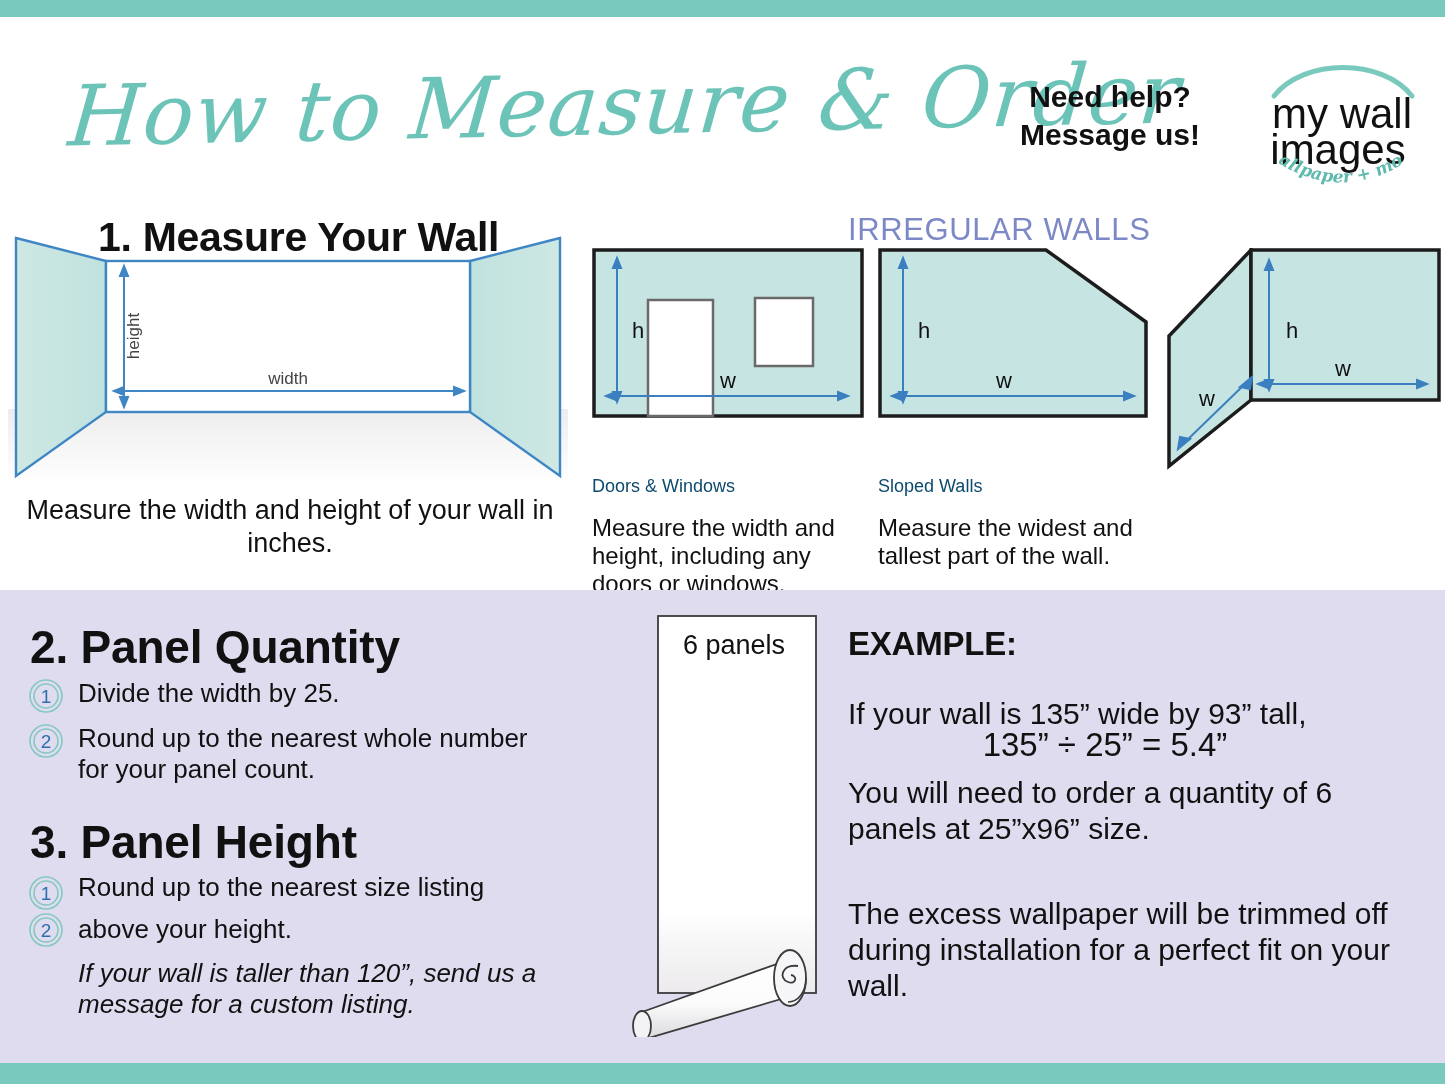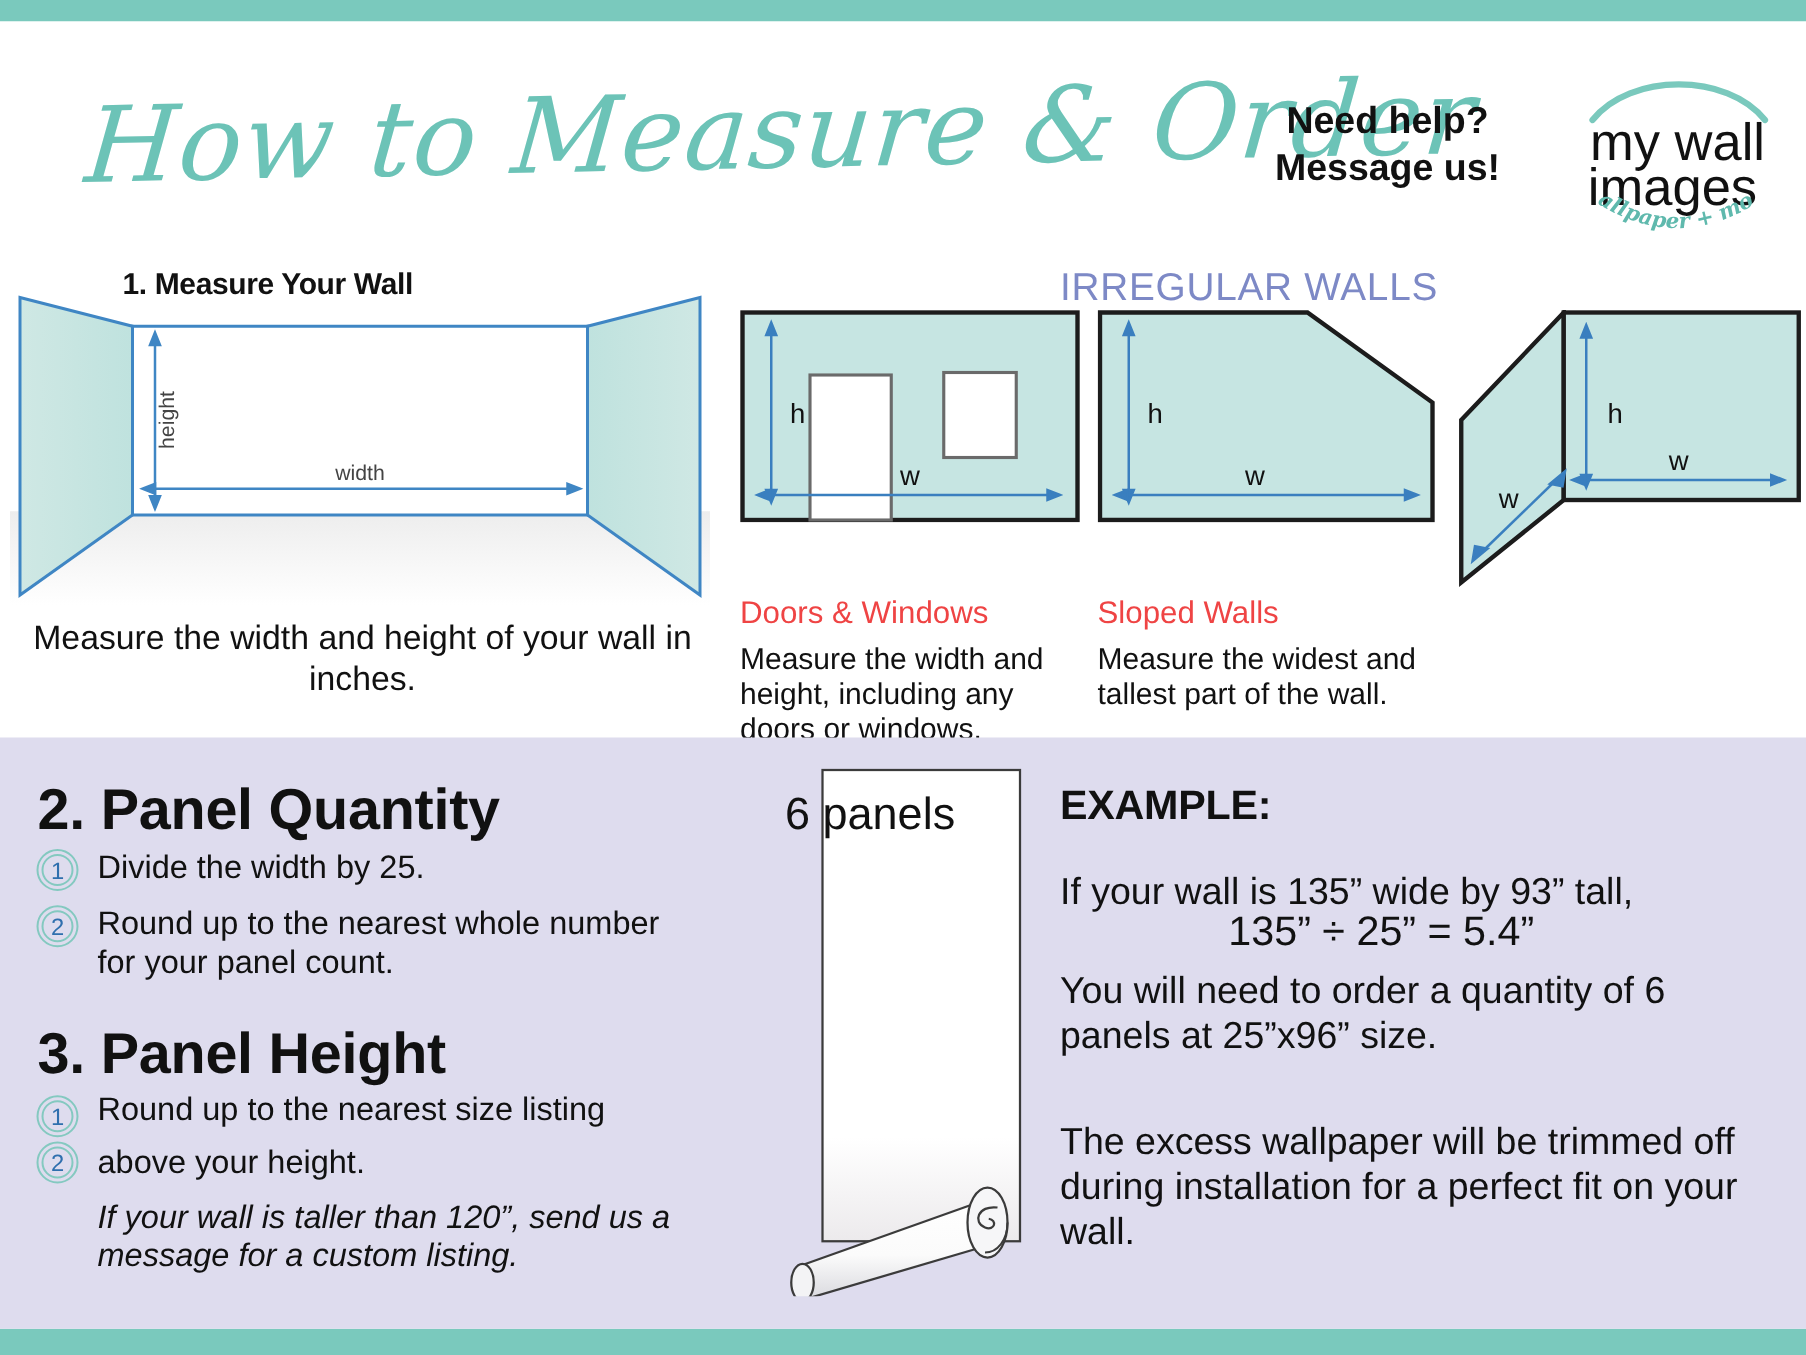--- a/index.html
+++ b/index.html
@@ -34,39 +34,39 @@
     text-align:center;font-size:30px;color:#111;line-height:38px;font-weight:bold;
   }
 
   
   .logo{position:absolute;left:1258px;top:52px;width:170px;height:135px;}
   .logo svg{display:block;}
 
   
   .h-measure{
     position:absolute;left:98px;top:214px;
-    font-size:24px;font-weight:bold;color:#111;letter-spacing:-0.3px;
+    font-size:41px;font-weight:bold;color:#111;letter-spacing:-0.3px;
   }
   .h-irregular{
     position:absolute;left:848px;top:212px;
     font-size:31px;color:#7d89c6;letter-spacing:0.6px;font-weight:400;
   }
 
   
   .room{position:absolute;left:8px;top:224px;width:560px;height:260px;}
   .room svg{display:block;}
   .room-cap{
     position:absolute;left:20px;top:494px;width:540px;text-align:center;
     font-size:27px;line-height:33px;color:#111;
   }
 
   
   .card{position:absolute;}
   .card .fig{position:absolute;left:0;top:0;}
-  .card .ttl{position:absolute;font-size:25px;color:#ef4444;white-space:nowrap;}
+  .card .ttl{position:absolute;font-size:18px;color:#0c4a6e;white-space:nowrap;}
   .card .txt{position:absolute;font-size:24px;line-height:28px;color:#111;}
 
   #card-doors{left:592px;top:248px;width:272px;}
   #card-doors .ttl{left:0;top:228px;}
   #card-doors .txt{left:0;top:266px;width:272px;}
 
   #card-sloped{left:878px;top:248px;width:272px;}
   #card-sloped .ttl{left:0;top:228px;text-align:center;}
   #card-sloped .txt{left:0;top:266px;width:268px;}
 
@@ -93,22 +93,22 @@
   #b3{left:28px;top:875px;}
   #t3{left:78px;top:872px;width:480px;}
   #b4{left:28px;top:912px;}
   #t4{left:78px;top:914px;width:480px;}
   #t5{left:78px;top:958px;width:470px;font-style:italic;}
 
   
   .roll{position:absolute;left:628px;top:612px;width:220px;height:425px;}
   .roll svg{display:block;}
   .roll-label{
-    position:absolute;left:628px;top:630px;width:212px;text-align:left;
-    font-size:36px;color:#111;
+    position:absolute;left:628px;top:630px;width:212px;text-align:center;
+    font-size:27px;color:#111;
   }
 
   
   .ex-h{position:absolute;left:848px;top:625px;font-size:33px;font-weight:bold;color:#111;letter-spacing:-0.2px;}
   .ex-l1{position:absolute;left:848px;top:685px;width:560px;font-size:30px;line-height:36px;color:#111;margin-top:11px;}
   .ex-eq{position:absolute;left:840px;top:726px;width:530px;text-align:center;font-size:33px;color:#111;}
   .ex-l2{position:absolute;left:848px;top:775px;width:540px;font-size:30px;line-height:36px;color:#111;}
   .ex-l3{position:absolute;left:848px;top:896px;width:545px;font-size:30px;line-height:36px;color:#111;}
 </style>
 </head>

